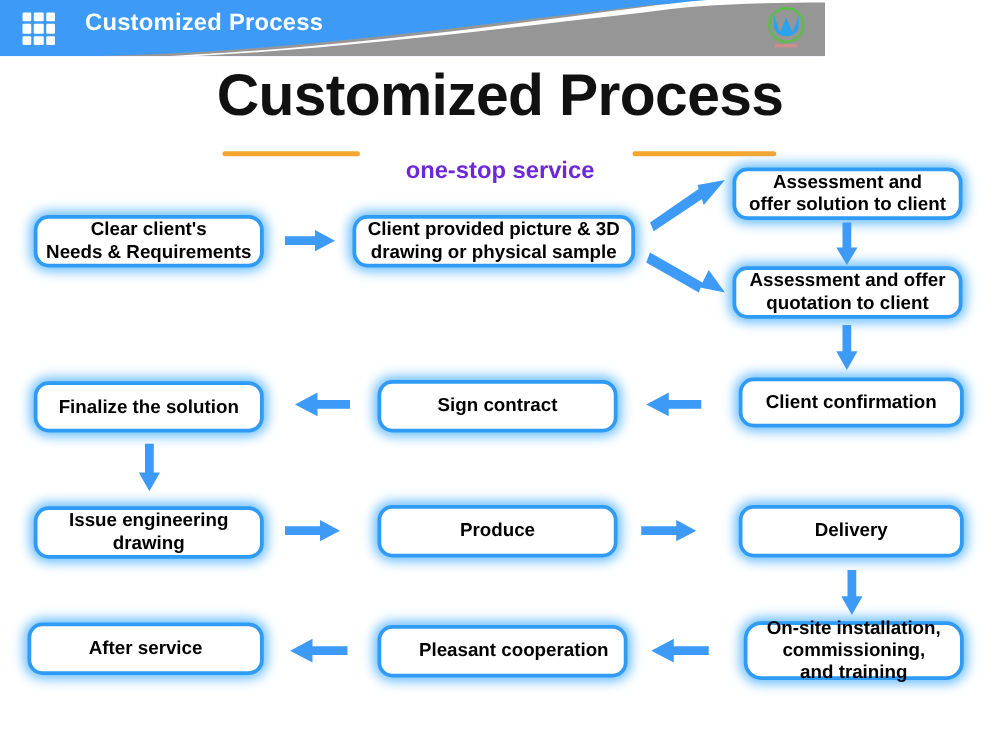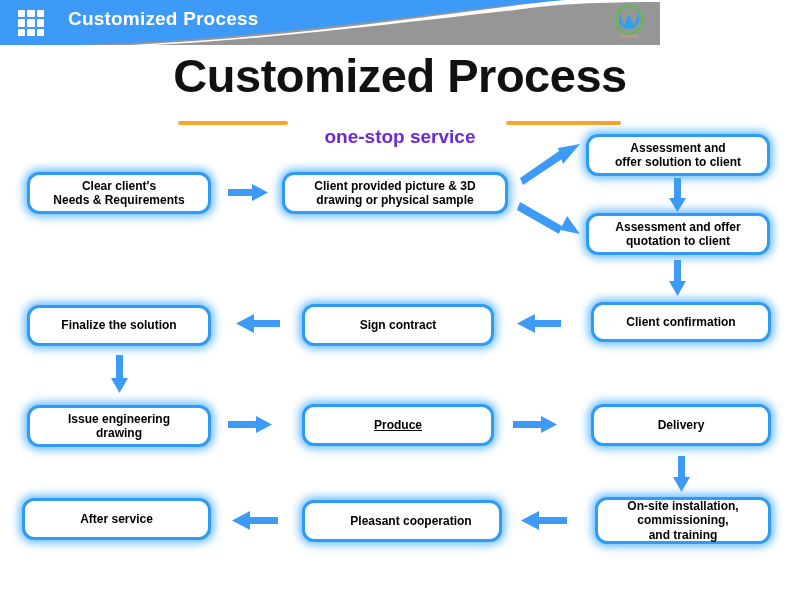--- a/index.html
+++ b/index.html
@@ -61,21 +61,21 @@
 
   
   .node{
     position:absolute;
     background:#ffffff;
     border:3px solid #2f9bf5;
     border-radius:12px;
     box-shadow:0 0 9px 3px rgba(77,178,255,.85);
     display:flex;align-items:center;justify-content:center;
     text-align:center;
-    font-size:12px;font-weight:bold;color:#000000;
+    font-size:15px;font-weight:bold;color:#000000;
     line-height:1.18;
     box-sizing:border-box;
     padding:2px 6px;
   }
 
   
   .arrow{position:absolute;}
   .arrow svg{display:block;overflow:visible;}
 </style>
 </head>
@@ -116,24 +116,24 @@
 <div class="node" style="left:27px;  top:172px; width:184px; height:42px;">Clear client's<br>Needs &amp; Requirements</div>
 <div class="node" style="left:282px; top:172px; width:226px; height:42px;">Client provided picture &amp; 3D<br>drawing or physical sample</div>
 <div class="node" style="left:586px; top:134px; width:184px; height:42px;">Assessment and<br>offer solution to client</div>
 <div class="node" style="left:586px; top:213px; width:184px; height:42px;">Assessment and offer<br>quotation to client</div>
 
 <div class="node" style="left:591px; top:302px; width:180px; height:40px;">Client confirmation</div>
 <div class="node" style="left:302px; top:304px; width:192px; height:42px;text-align:center;">Sign contract</div>
 <div class="node" style="left:27px;  top:305px; width:184px; height:41px;">Finalize the solution</div>
 
 <div class="node" style="left:27px;  top:405px; width:184px; height:42px;">Issue engineering<br>drawing</div>
-<div class="node" style="left:302px; top:404px; width:192px; height:42px;text-decoration:underline;">Produce</div>
+<div class="node" style="left:302px; top:404px; width:192px; height:42px;">Produce</div>
 <div class="node" style="left:591px; top:404px; width:180px; height:42px;">Delivery</div>
 
-<div class="node" style="left:595px; top:497px; width:176px; height:47px;">On-site installation,<br>commissioning,<br>and training</div>
+<div class="node" style="left:595px; top:497px; width:176px; height:47px;border-radius:14px;">On-site installation,<br>commissioning,<br>and training</div>
 <div class="node" style="left:302px; top:500px; width:200px; height:42px;padding-left:24px;">Pleasant cooperation</div>
 <div class="node" style="left:22px;  top:498px; width:189px; height:42px;">After service</div>
 
 <div class="arrow" style="left:228px; top:182px;">
   <svg width="42" height="22" viewBox="0 0 42 22">
       <g fill="#3d9bf7">
         <rect x="0" y="7" width="26" height="7"></rect>
         <path d="M24 2 L40 10.5 L24 19 Z"></path>
       </g>
     </svg>

